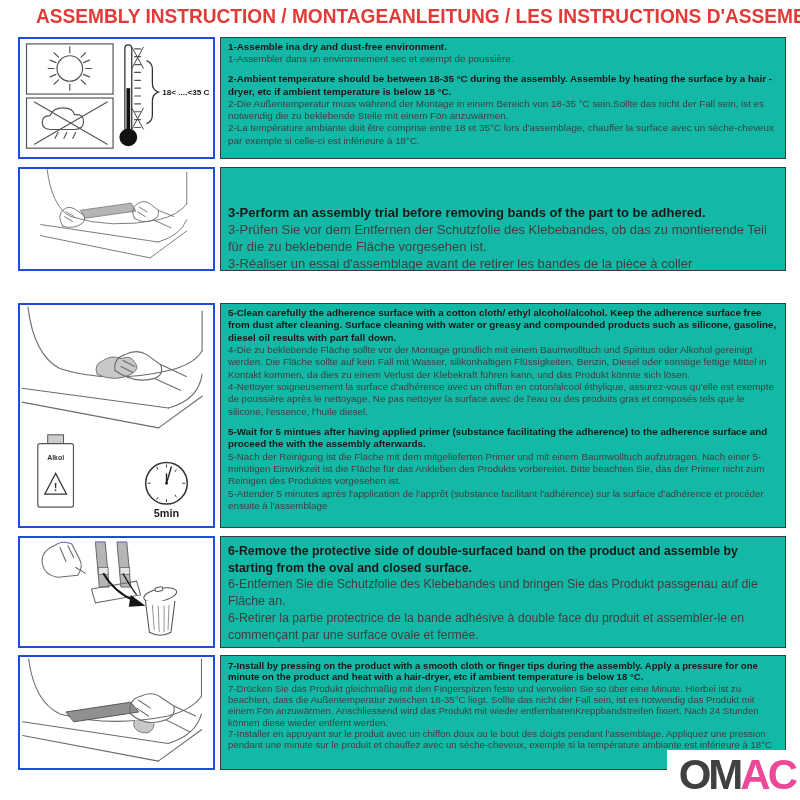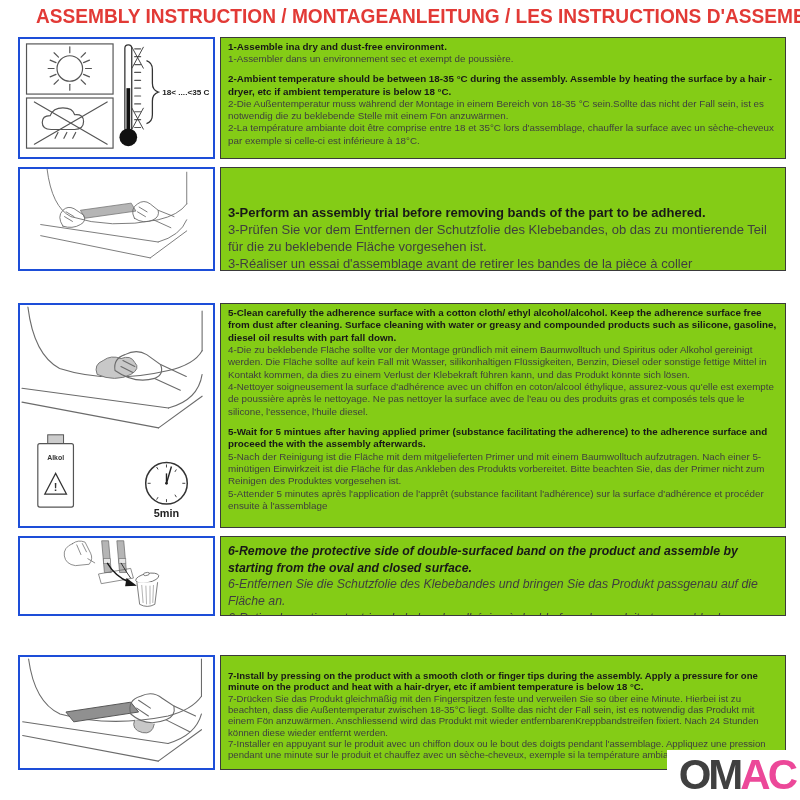--- a/index.html
+++ b/index.html
@@ -7,38 +7,38 @@
   .sheet{position:relative;width:800px;height:800px;background:#fff;overflow:hidden;}
 
   .title{position:absolute;top:4px;left:0;width:800px;text-align:center;
          font-weight:700;font-size:21px;white-space:nowrap;
          transform:scaleX(0.91);transform-origin:center;letter-spacing:0px;}
 
   .row{position:absolute;left:18px;display:flex;gap:5px;}
   #row1{top:37px;height:122px;}
   #row2{top:167px;height:104px;}
   #row3{top:303px;height:225px;}
-  #row4{top:536px;height:80px;font-style:italic;}
+  #row4{top:536px;height:112px;}
   #row5{top:655px;height:115px;}
 
   .cell-illu{width:197px;height:100%;border:2px solid #1d4ed8;box-sizing:border-box;background:#fff;overflow:hidden;}
   .cell-illu svg{display:block;width:100%;height:100%;}
   .cell-text{width:566px;height:100%;border:1.5px solid #3a3a3a;box-sizing:border-box;
-             padding:3px 7px;background:#84cc16;overflow:hidden;}
+             padding:3px 7px;background:#14b8a6;overflow:hidden;}
 
   .p{margin:0;}
   .p.b{font-weight:700;color:#181818;}
   .p.r{color:#3f3f3f;}
   .gap{margin-top:8px;}
 
   #row1 .cell-text{font-size:9.8px;line-height:1.25;}
   #row2 .cell-text{font-size:13px;line-height:1.32;padding-top:36px;}
   #row3 .cell-text{font-size:9.8px;line-height:1.26;}
   #row4 .cell-text{font-size:12.3px;line-height:1.36;padding-top:6px;}
-  #row5 .cell-text{font-size:9.6px;line-height:1.18;padding-top:14px;}
+  #row5 .cell-text{font-size:9.6px;line-height:1.18;padding-top:4px;}
 
   .logo{position:absolute;right:3px;bottom:2px;background:#fff;padding:4px 2px 2px 12px;
         font-weight:700;font-size:42px;line-height:1;letter-spacing:-3px;white-space:nowrap;}
 
   svg text{font-family:"Liberation Sans",sans-serif;}
   .sk{stroke:#6b6b6b;fill:none;stroke-width:1.1;stroke-linecap:round;}
   .sk2{stroke:#555;fill:none;stroke-width:1.2;stroke-linecap:round;}
 </style>
 </head>
 <body>

